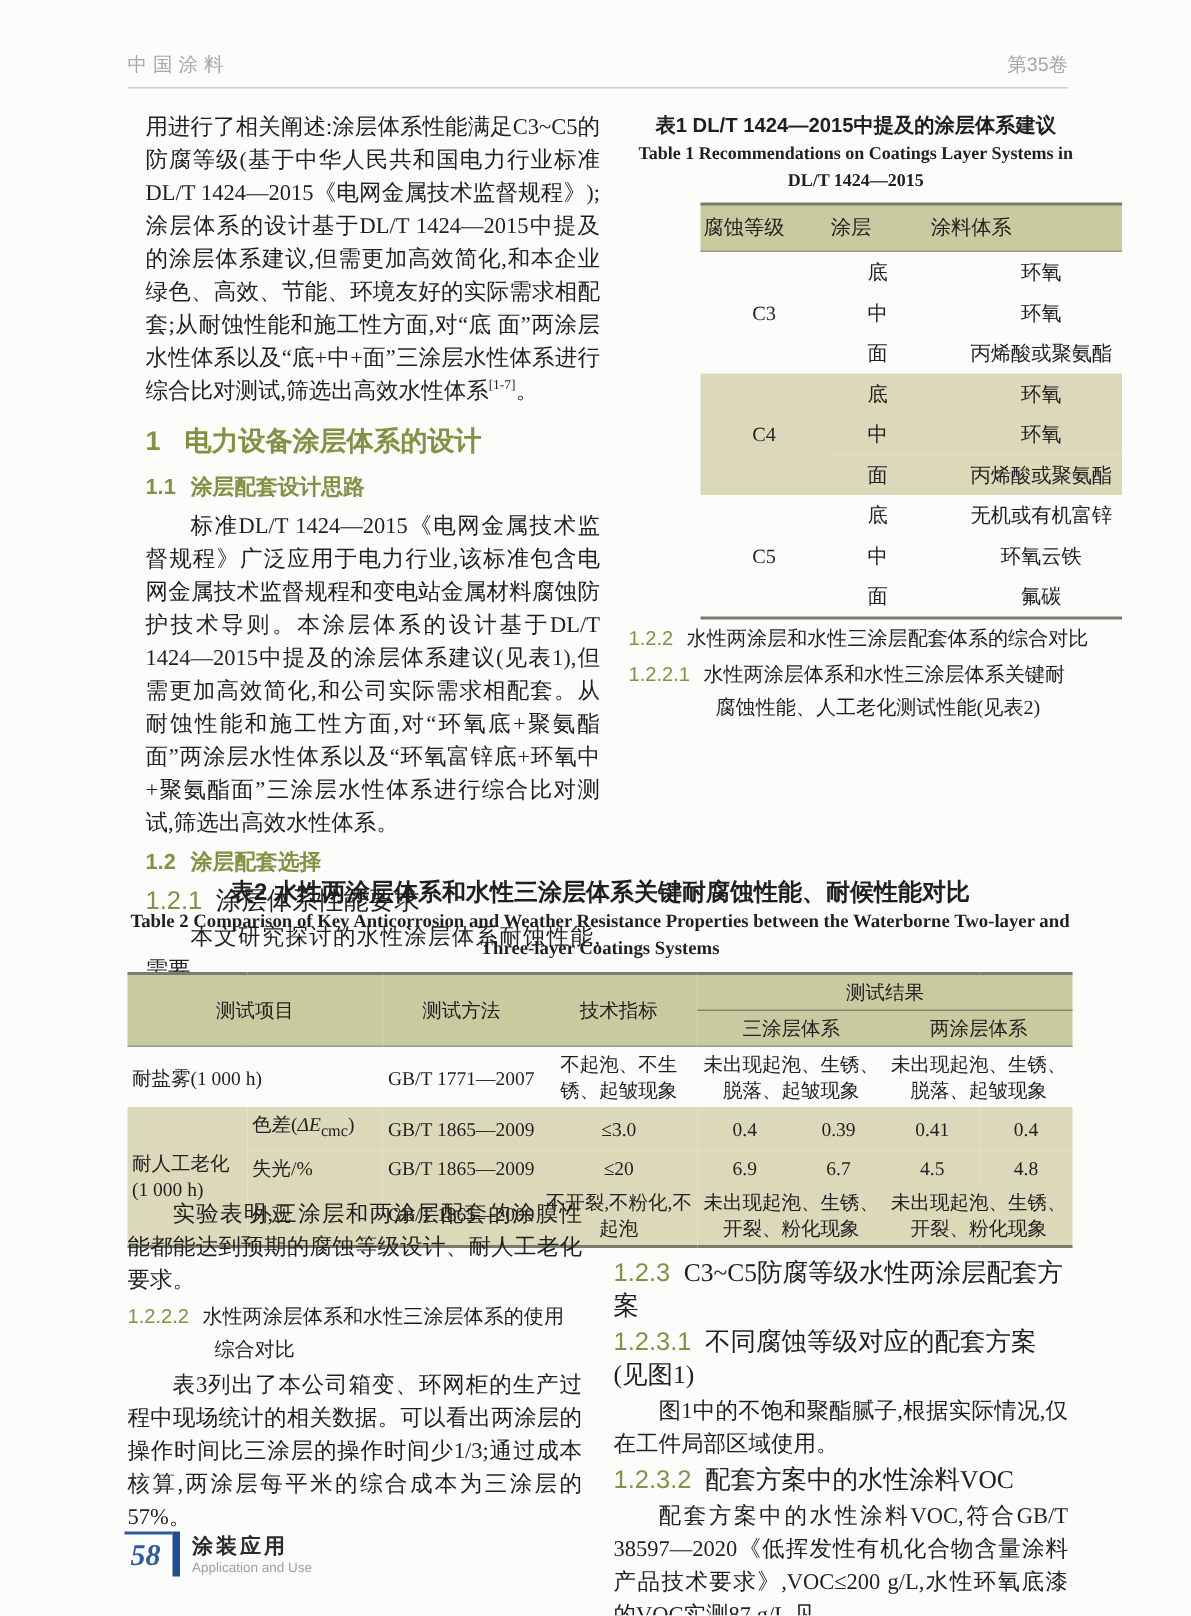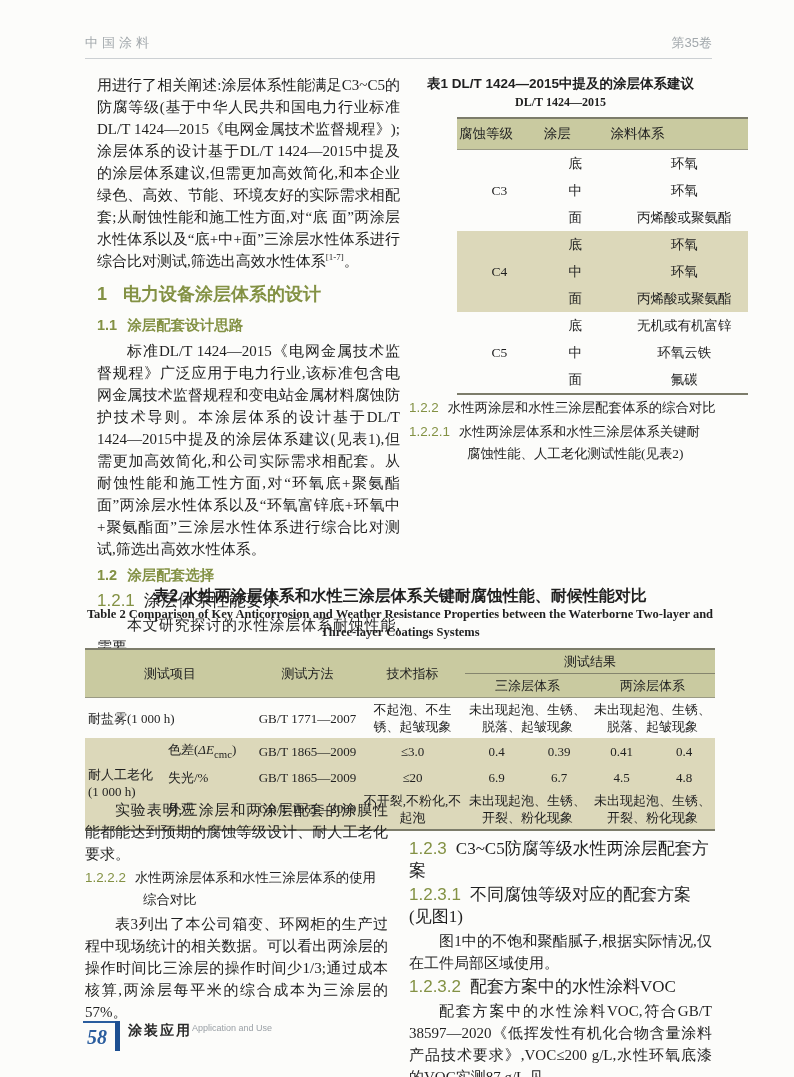--- a/index.html
+++ b/index.html
@@ -13,21 +13,21 @@
         font-family:"Liberation Serif","DejaVu Serif",serif;color:var(--ink);}
   
   .page-header{position:absolute;top:34px;left:85px;width:627px;display:flex;
         justify-content:space-between;align-items:flex-end;padding-bottom:6px;
         border-bottom:1px solid #ccd0d3;font-family:"Liberation Sans","DejaVu Sans",sans-serif;
         font-size:13px;color:var(--hdr-gray);}
   .journal-name{letter-spacing:4px;}
   
   .col{position:absolute;width:303px;font-size:15px;line-height:22px;text-align:justify;}
   .col-left{left:97px;top:74px;}
-  .col-right{left:409px;top:74px;}
+  .col-right{left:419px;top:74px;}
   .col-left-bottom{left:85px;top:799px;}
   .col-right-bottom{left:409px;top:836px;}
   p.body{text-align:justify;}
   p.indent{text-indent:2em;}
   sup{font-size:9px;line-height:0;}
   
   .h1{font-family:"Liberation Sans","DejaVu Sans",sans-serif;font-weight:bold;
       font-size:18px;color:var(--accent);margin:10px 0 8px;line-height:24px;}
   .h1 .num{margin-right:16px;}
   .h2{font-family:"Liberation Sans","DejaVu Sans",sans-serif;font-weight:bold;
@@ -58,21 +58,21 @@
   .t2 th.result-span{border-bottom:1px solid #85856e;}
   .t2 td{padding:3px 3px;text-align:center;vertical-align:middle;}
   .t2 td.left{text-align:left;}
   .t2 tr.hl td{background:var(--hl-bg);}
   .t2 .group-label div{text-align:left;}
   
   .page-footer{position:absolute;left:83px;top:1021px;display:flex;align-items:flex-start;}
   .page-num-box{border-top:2px solid var(--blue);padding:2px 8px 0 4px;}
   .page-num{font-style:italic;font-weight:bold;font-size:20px;color:var(--blue);line-height:24px;}
   .footer-bar{width:5px;height:30px;background:var(--bar-blue);margin-right:8px;}
-  .footer-labels{display:flex;flex-direction:row;justify-content:flex-start;padding-top:1px;}
+  .footer-labels{display:flex;flex-direction:column;justify-content:flex-start;padding-top:1px;}
   .footer-zh{font-family:"Liberation Sans","DejaVu Sans",sans-serif;font-weight:bold;
       font-size:14px;color:#2b2b2b;letter-spacing:2px;line-height:17px;}
   .footer-en{font-family:"Liberation Sans","DejaVu Sans",sans-serif;font-size:9px;
       color:#9aa0a6;line-height:12px;}
 </style>
 </head>
 <body>
 
 <div class="page">
 
@@ -95,20 +95,21 @@
     </div>
     <div class="h3">
       <span class="num">1.2.1</span><span>涂层体系性能要求</span>
     </div>
     <p class="body indent">本文研究探讨的水性涂层体系耐蚀性能,需要</p>
   </div>
 
   <div class="col col-right">
     <div class="tcap-zh">表1  DL/T 1424—2015中提及的涂层体系建议</div>
     <div class="tcap-en">
+      <div>Table 1  Recommendations on Coatings Layer Systems in</div>
       <div>DL/T 1424—2015</div>
     </div>
     <table class="t1">
       <colgroup>
           <col style="width:28%">
           <col style="width:22%">
           <col style="width:50%">
         </colgroup>
       <thead>
         <tr>

